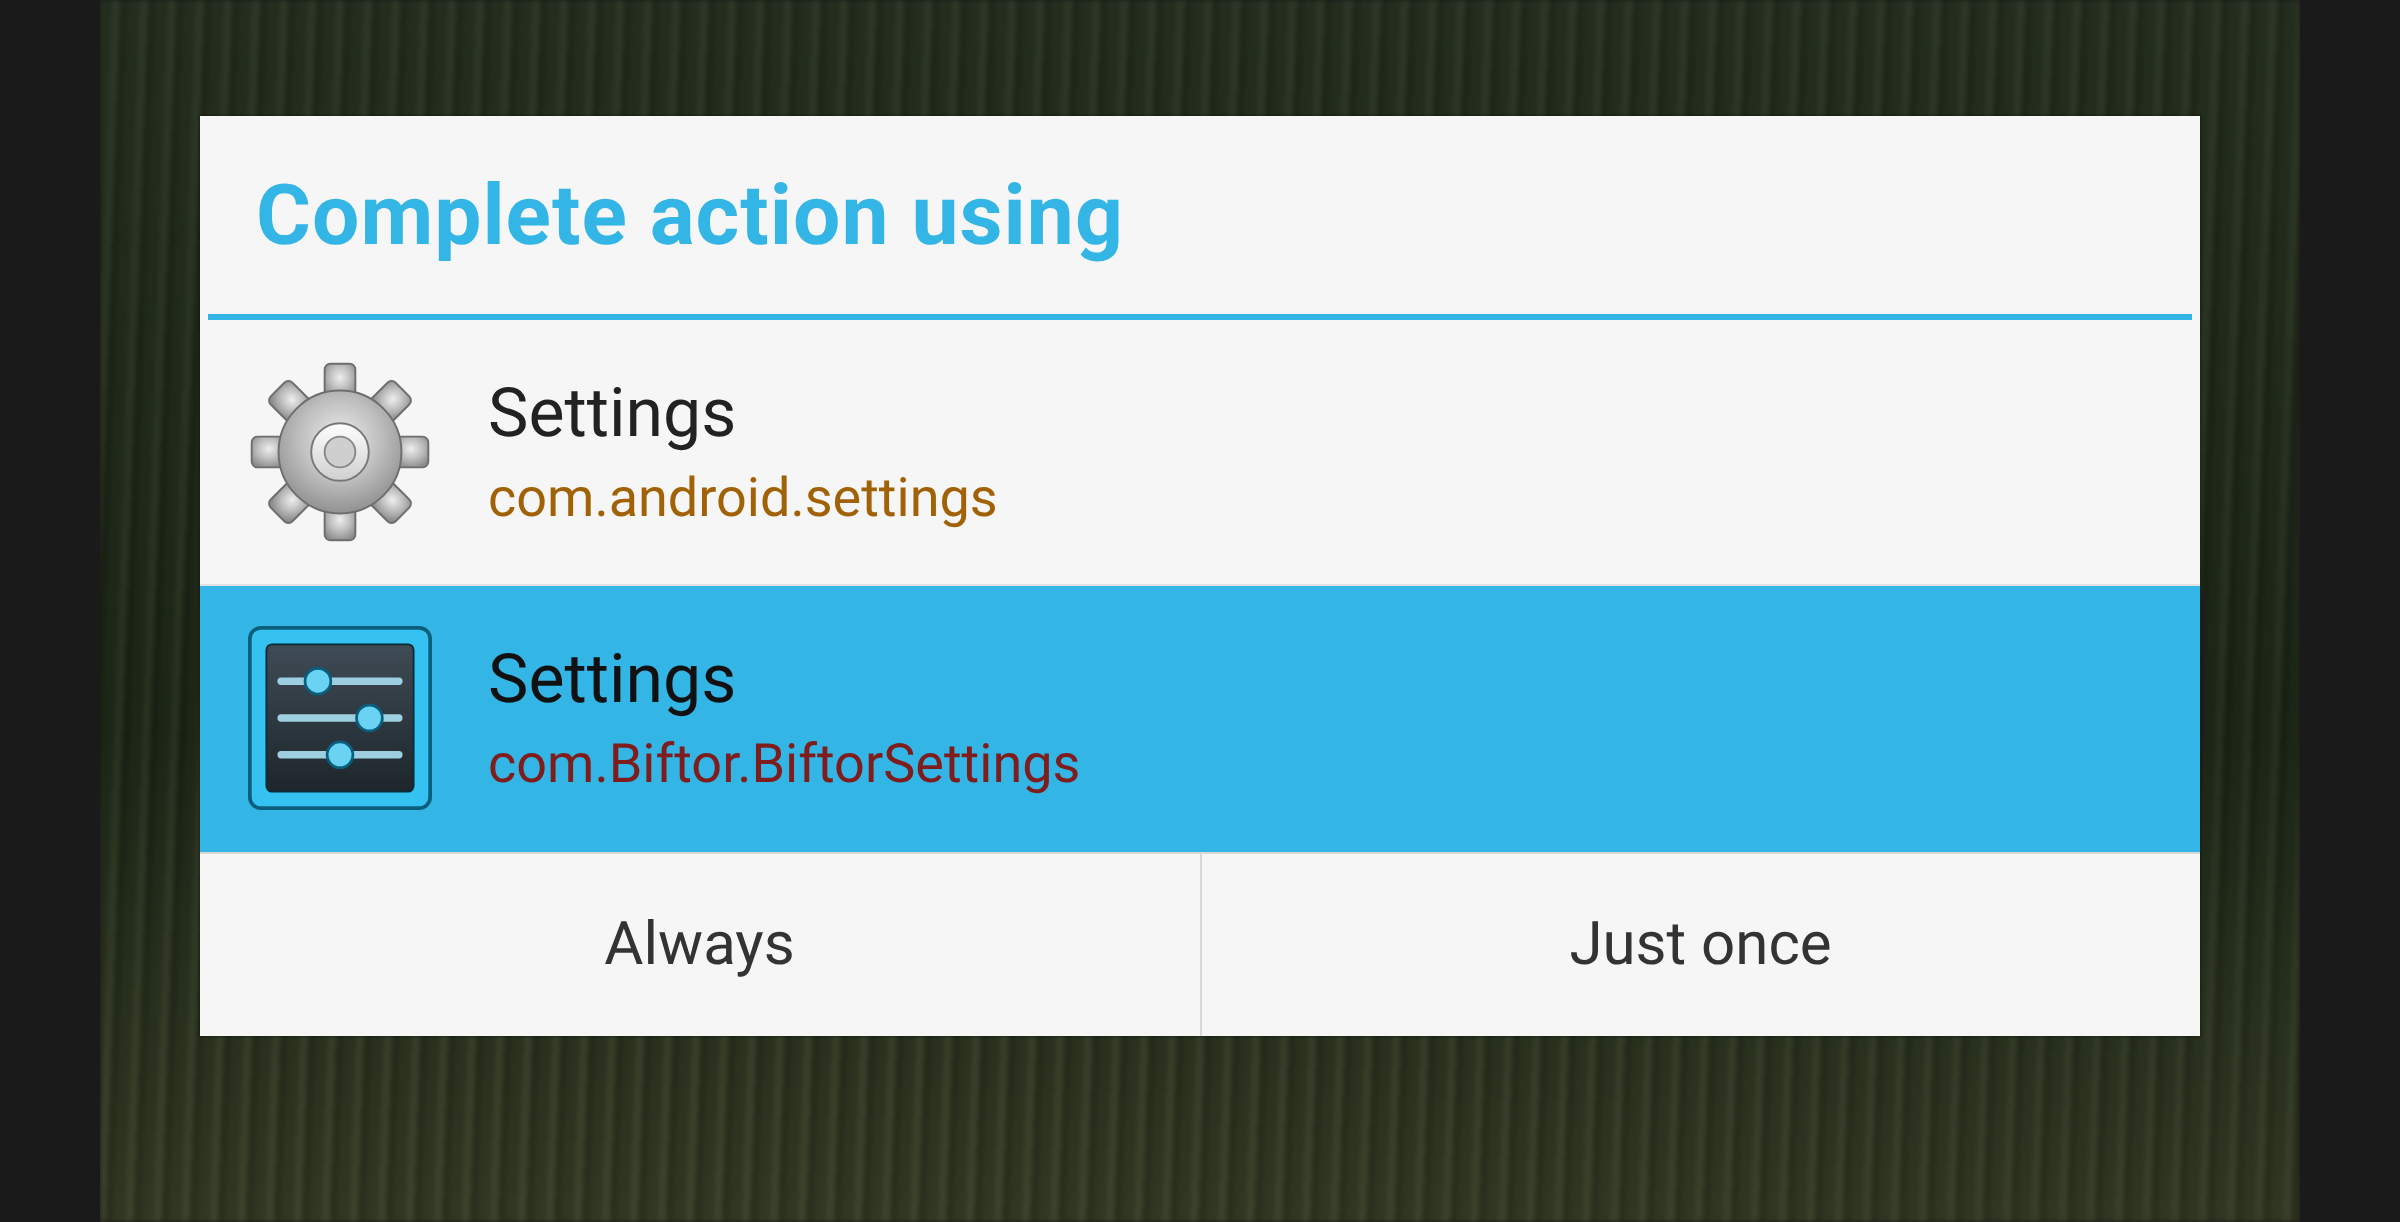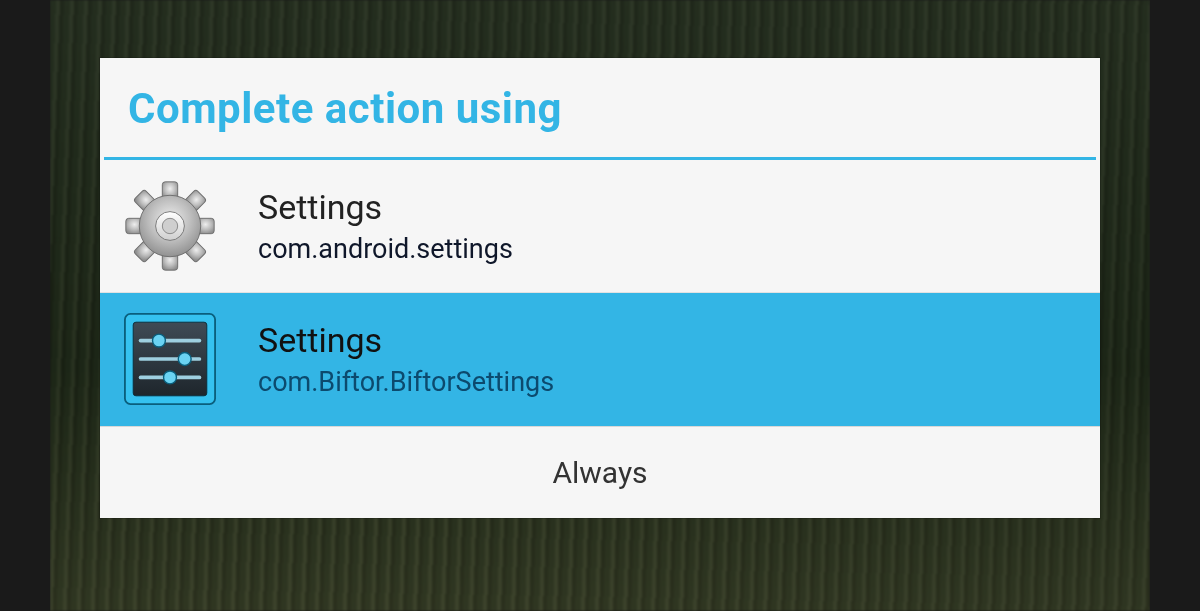--- a/index.html
+++ b/index.html
@@ -42,37 +42,37 @@
     height: 3px;
     background: #33b5e5;
     margin: 0 4px;
   }
 
   .app-list { }
   .app-row {
     display: flex;
     align-items: center;
     padding: 18px 28px 18px 22px;
-    gap: 40px;
+    gap: 26px;
     border-bottom: 1px solid rgba(0,0,0,0.08);
     cursor: pointer;
   }
   .app-row.selected {
     background: #33b5e5;
     border-bottom-color: transparent;
   }
   .app-icon-wrap {
     width: 96px; height: 96px;
     display: flex; align-items: center; justify-content: center;
   }
   .app-text { display: flex; flex-direction: column; gap: 6px; }
   .app-name { font-size: 34px; color: #222; font-weight: 400; }
-  .app-pkg  { font-size: 27px; color: #0f172a; }
+  .app-pkg  { font-size: 27px; color: #a16207; }
   .app-row.selected .app-name { color: #111; }
-  .app-row.selected .app-pkg  { color: #0c4a6e; }
+  .app-row.selected .app-pkg  { color: #7f1d1d; }
 
   
   .button-bar {
     display: flex;
     height: 92px;
     border-top: 1px solid rgba(0,0,0,0.12);
     background: #f6f6f6;
     text-align: center;
   }
   .btn {
@@ -174,15 +174,16 @@
       <div class="app-text">
         <div class="app-name">Settings</div>
         <div class="app-pkg">com.Biftor.BiftorSettings</div>
       </div>
     </div>
 
   </div>
 
   <div class="button-bar">
     <div class="btn">Always</div>
+    <div class="btn">Just once</div>
   </div>
 
 </div>
 
 </body></html>

